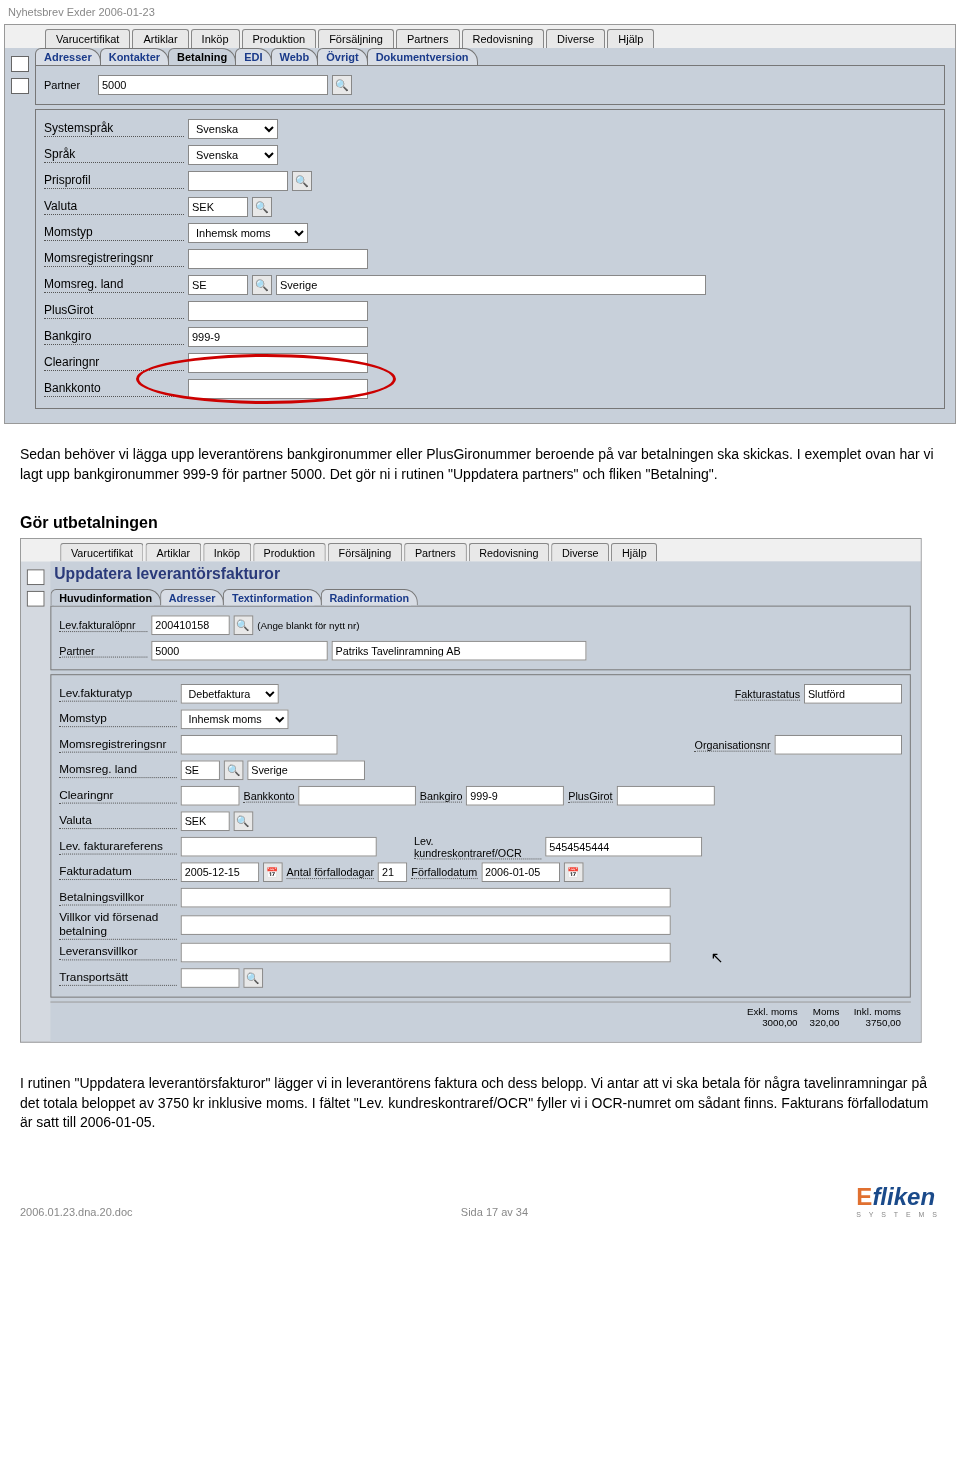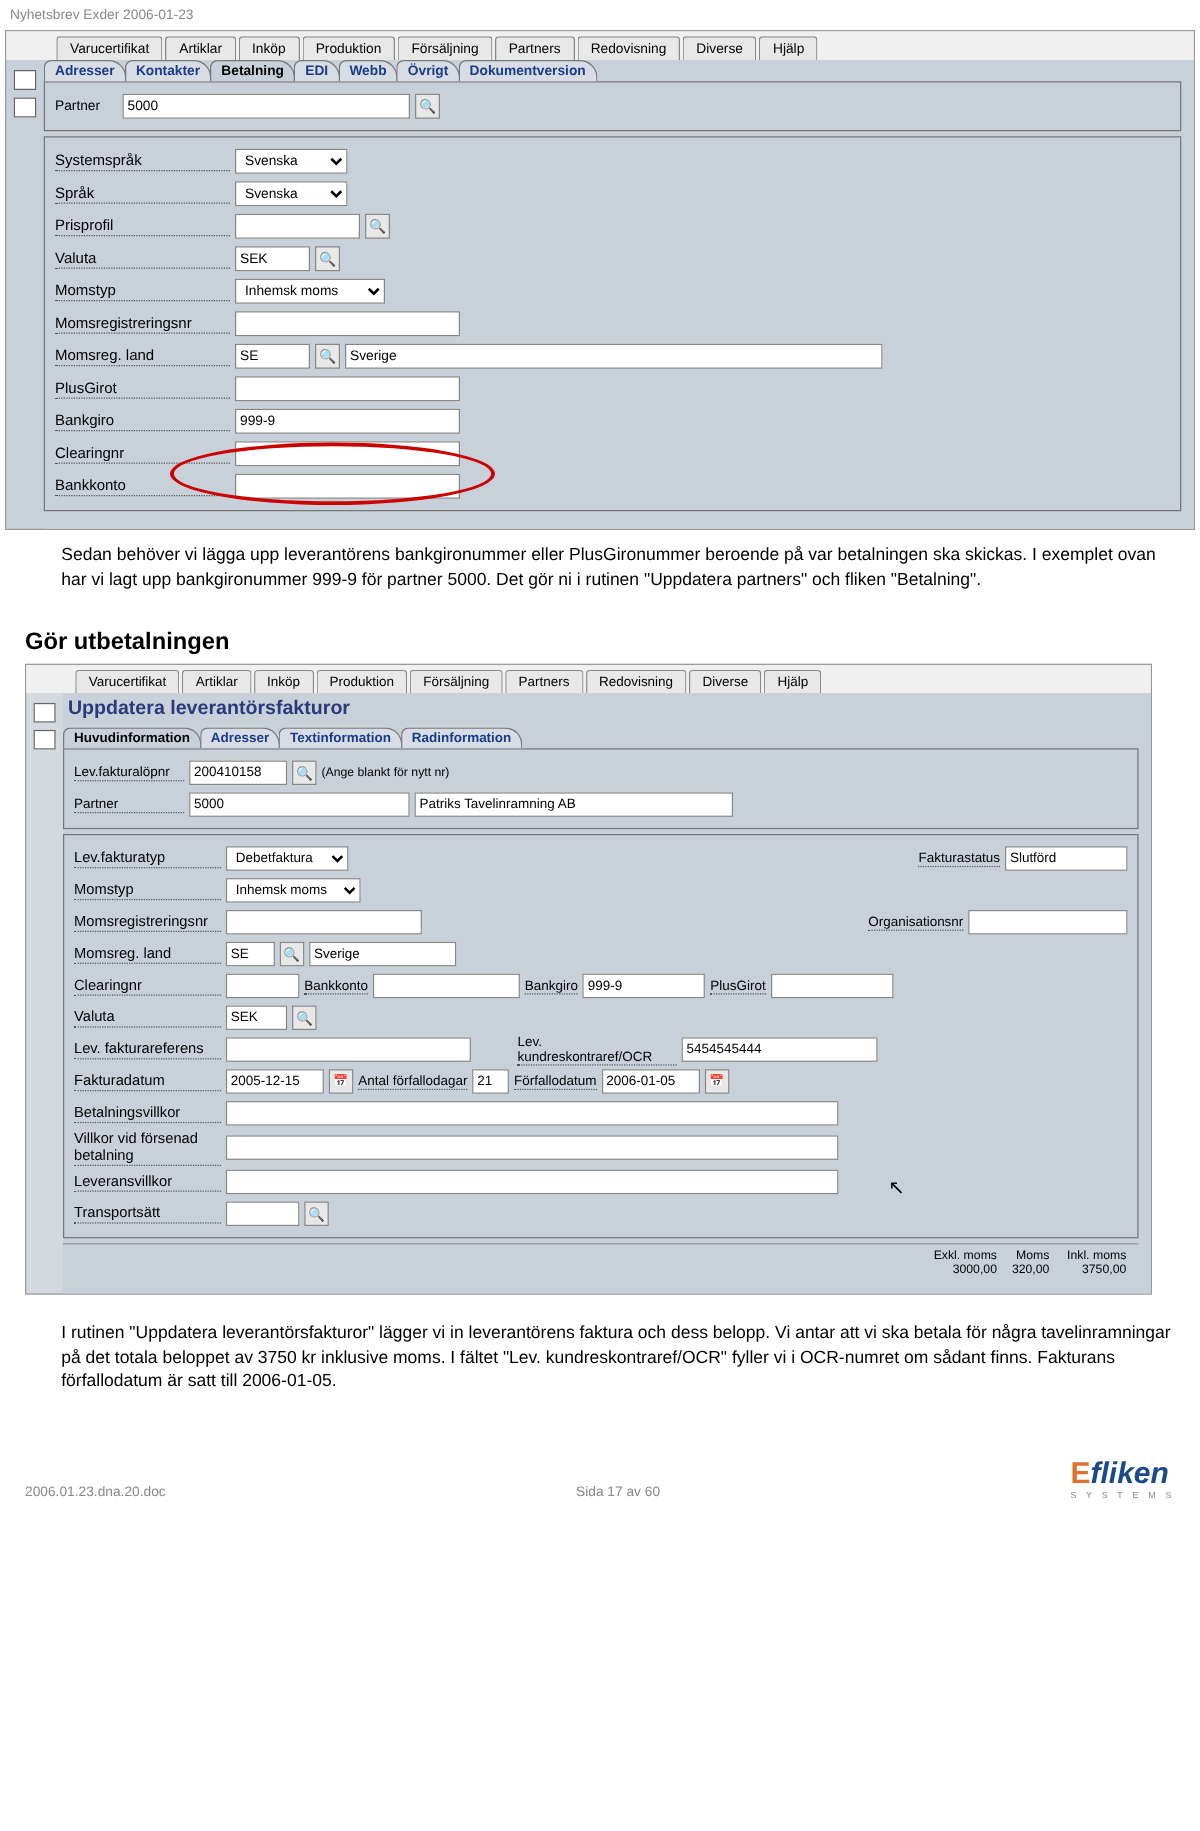--- a/index.html
+++ b/index.html
@@ -19,22 +19,22 @@
   .form-box { border: 1px solid #777; background: #c8d0da; padding: 6px 8px; margin-bottom: 4px; }
   .row { display: flex; align-items: center; min-height: 26px; gap: 4px; }
   .lbl { width: 140px; font-size: 12px; border-bottom: 1px dotted #555; display: inline-block; padding-bottom: 1px; }
   .lbl2 { font-size: 11px; }
   input[type=text], select { border: 1px solid #888; background: #fff; font-size: 11px; padding: 2px 3px; height: 20px; }
   select { height: 20px; }
   .readonly { background: #d8dde0; }
   .mag { width: 20px; height: 20px; border: 1px solid #888; background: #e8e8e8; display: inline-flex; align-items: center; justify-content: center; font-size: 11px; cursor: pointer; }
   .chk { width: 18px; height: 18px; border: 2px inset #999; background: #fff; }
   .ellipse { position: absolute; border: 3px solid #c00; border-radius: 50%; width: 260px; height: 50px; pointer-events: none; }
-  .doc-text { padding: 10px 20px 20px 20px; font-size: 14px; line-height: 1.4; margin-left: 29px; }
-  .doc-heading { font-size: 19px; font-weight: bold; padding: 10px 20px 6px 20px; }
+  .doc-text { padding: 21px 20px 20px 20px; font-size: 14px; line-height: 1.4; }
+  .doc-heading { font-size: 16px; font-weight: bold; padding: 10px 20px 6px 20px; }
   .footer { display: flex; justify-content: space-between; align-items: flex-end; padding: 30px 20px 10px 20px; font-size: 11px; color: #888; }
   .logo { font-family: Arial; font-size: 24px; font-weight: bold; }
   .logo .e { color: #e07030; } .logo .x { color: #1a4a8a; font-style: italic; }
   .logo-sub { font-size: 7px; letter-spacing: 3px; color: #888; text-align: right; }
   .cal-ico { width: 20px; height: 20px; border: 1px solid #888; background: #e8e8e8; display: inline-flex; align-items: center; justify-content: center; cursor: pointer; font-size: 10px; }
   .sm { font-size: 10px; }
   .app-frame2 { border: 1px solid #999; background: #d4d9e0; margin: 0 20px; transform: scale(0.98); transform-origin: top left; }
   .totals { text-align: right; padding: 4px 10px; font-size: 10px; border-top: 1px solid #999; }
   .totals span { display: inline-block; width: 60px; }
   .cursor { position: absolute; font-size: 16px; }
@@ -259,18 +259,18 @@
         <span>3750,00</span>
       </div>
     </div>
   </div>
 </div>
 
 <div class="doc-text">I rutinen "Uppdatera leverantörsfakturor" lägger vi in leverantörens faktura och dess belopp. Vi antar att vi ska betala för några tavelinramningar på det totala beloppet av 3750 kr inklusive moms. I fältet "Lev. kundreskontraref/OCR" fyller vi i OCR-numret om sådant finns. Fakturans förfallodatum är satt till 2006-01-05.</div>
 
 <div class="footer">
   <span>2006.01.23.dna.20.doc</span>
-  <span>Sida 17 av 60</span>
+  <span>Sida 17 av 34</span>
   <div>
     <span class="logo"><span class="e">E</span><span class="x">fliken</span></span>
     <div class="logo-sub">S Y S T E M S</div>
   </div>
 </div>
 
 </body></html>

